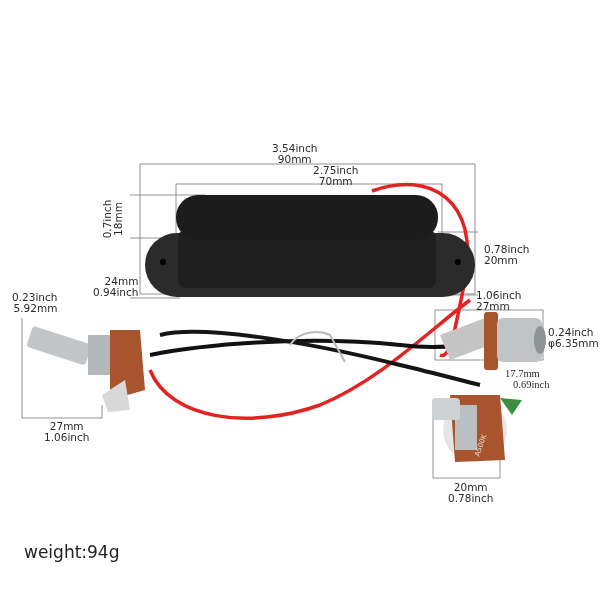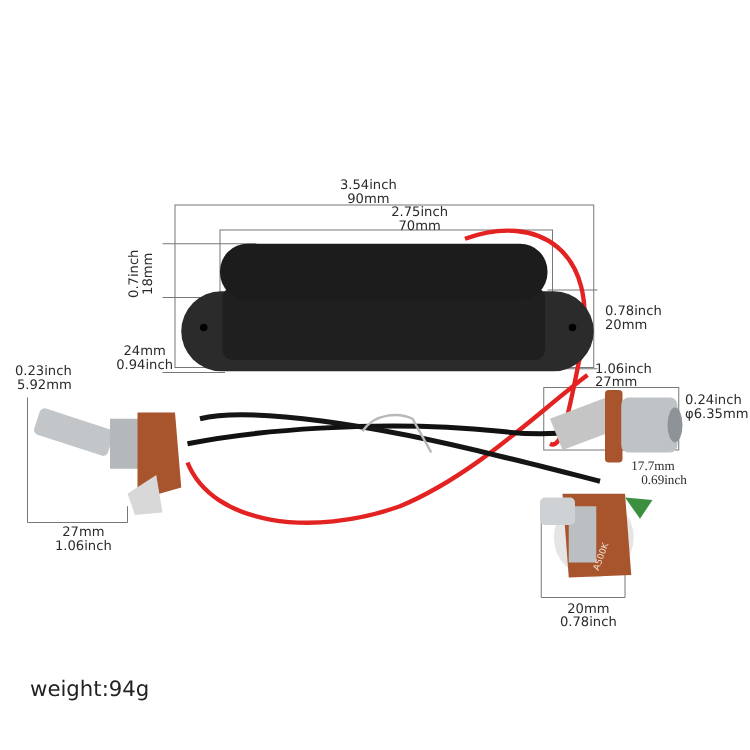--- a/index.html
+++ b/index.html
@@ -74,33 +74,33 @@
     <span>90mm</span>
   </div>
   <div class="lbl c" style="left:276px;top:165px;margin-left:37px;">
     <span>2.75inch</span>
     <span>70mm</span>
   </div>
   <div class="lbl vert c" style="left:94px;top:208px;">
     <span>0.7inch</span>
     <span>18mm</span>
   </div>
-  <div class="lbl" style="left:93px;top:276px;text-align:center;">
+  <div class="lbl" style="left:93px;top:276px;text-align:right;">
     <span>24mm</span>
     <span>0.94inch</span>
   </div>
   <div class="lbl" style="left:484px;top:244px;">
     <span>0.78inch</span>
     <span>20mm</span>
   </div>
   <div class="lbl" style="left:476px;top:290px;">
     <span>1.06inch</span>
     <span>27mm</span>
   </div>
-  <div class="lbl" style="left:548px;top:315px;">
+  <div class="lbl" style="left:548px;top:327px;">
     <span>0.24inch</span>
     <span>φ6.35mm</span>
   </div>
   <div class="lbl" style="left:505px;top:368px;font-family:Liberation Serif, serif;">
     <span>17.7mm</span>
     <span style="padding-left:8px;">0.69inch</span>
   </div>
   <div class="lbl" style="left:12px;top:292px;text-align:right;">
     <span>0.23inch</span>
     <span>5.92mm</span>

